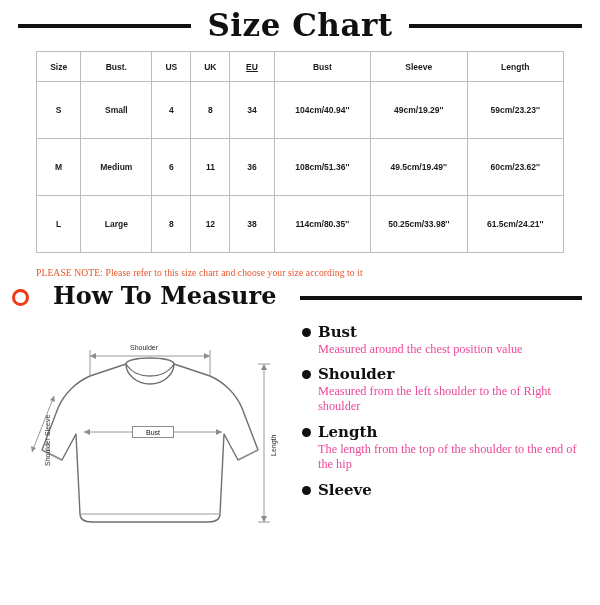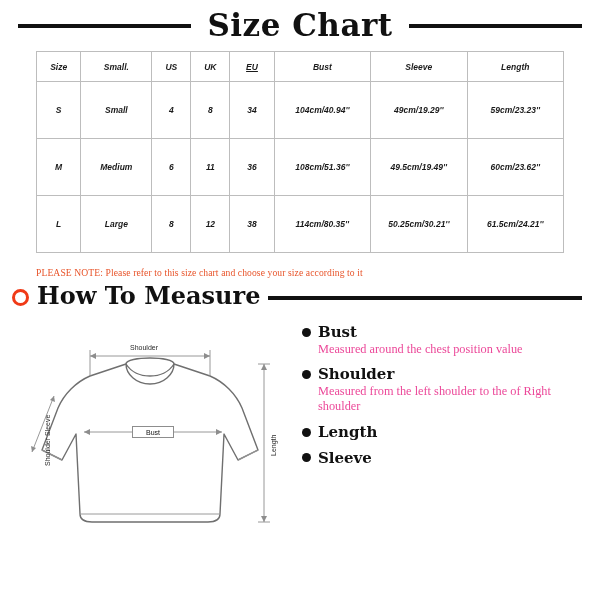--- a/index.html
+++ b/index.html
@@ -23,21 +23,21 @@
   .title-text {
     font-family: "DejaVu Serif", serif;
     font-weight: bold;
     font-size: 31px;
     letter-spacing: 0.5px;
     white-space: nowrap;
     line-height: 1;
   }
 
   
-  .table-wrap { padding: 6px 36px 0 36px; font-style: italic; }
+  .table-wrap { padding: 6px 36px 0 36px; }
   table.size-chart {
     width: 100%;
     border-collapse: collapse;
     table-layout: fixed;
   }
   table.size-chart th, table.size-chart td {
     border: 1px solid #bdbdbd;
     text-align: center;
     font-family: "Liberation Sans", sans-serif;
     font-size: 8.5px;
@@ -61,21 +61,21 @@
   .note {
     padding: 14px 32px 0 36px;
     font-family: "Liberation Serif", serif;
     font-size: 9.6px;
     color: #e8542a;
     letter-spacing: 0.1px;
   }
 
   
   .howto-row {
-    display: flex; align-items: center; gap: 8px;
+    display: flex; align-items: center; gap: 24px;
     padding: 6px 18px 0 12px;
   }
   .bullet-ring {
     width: 17px; height: 17px; border-radius: 50%;
     border: 3.5px solid #f03a17;
     flex: 0 0 auto;
     margin-top: 2px;
   }
   .howto-text {
     font-family: "DejaVu Serif", serif;
@@ -150,21 +150,21 @@
     <div class="rule"></div>
     <div class="title-text">Size Chart</div>
     <div class="rule"></div>
   </div>
 
   <div class="table-wrap">
     <table class="size-chart">
       <thead>
         <tr>
           <th class="col-size">Size</th>
-          <th class="col-size2">Small.</th>
+          <th class="col-size2">Bust.</th>
           <th class="col-us">US</th>
           <th class="col-uk">UK</th>
           <th class="col-eu eu-head">EU</th>
           <th class="col-bust">Bust</th>
           <th class="col-sleeve">Sleeve</th>
           <th class="col-length">Length</th>
         </tr>
       </thead>
       <tbody>
         <tr>
@@ -187,21 +187,21 @@
           <td>49.5cm/19.49''</td>
           <td>60cm/23.62''</td>
         </tr>
         <tr>
           <td>L</td>
           <td>Large</td>
           <td>8</td>
           <td>12</td>
           <td>38</td>
           <td>114cm/80.35''</td>
-          <td>50.25cm/30.21''</td>
+          <td>50.25cm/33.98''</td>
           <td>61.5cm/24.21''</td>
         </tr>
       </tbody>
     </table>
   </div>
 
   <div class="note">PLEASE NOTE: Please refer to this size chart and choose your size according to it</div>
 
   <div class="howto-row">
     <div class="bullet-ring"></div>
@@ -293,20 +293,21 @@
           <span class="def-title">Shoulder</span>
         </div>
         <div class="def-body">Measured from the left shoulder to the of Right shoulder</div>
       </div>
 
       <div class="def-item">
         <div class="def-head">
           <span class="dot"></span>
           <span class="def-title">Length</span>
         </div>
+        <div class="def-body">The length from the top of the shoulder to the end of the hip</div>
       </div>
 
       <div class="def-item">
         <div class="def-head">
           <span class="dot"></span>
           <span class="def-title">Sleeve</span>
         </div>
       </div>
 
     </div>

